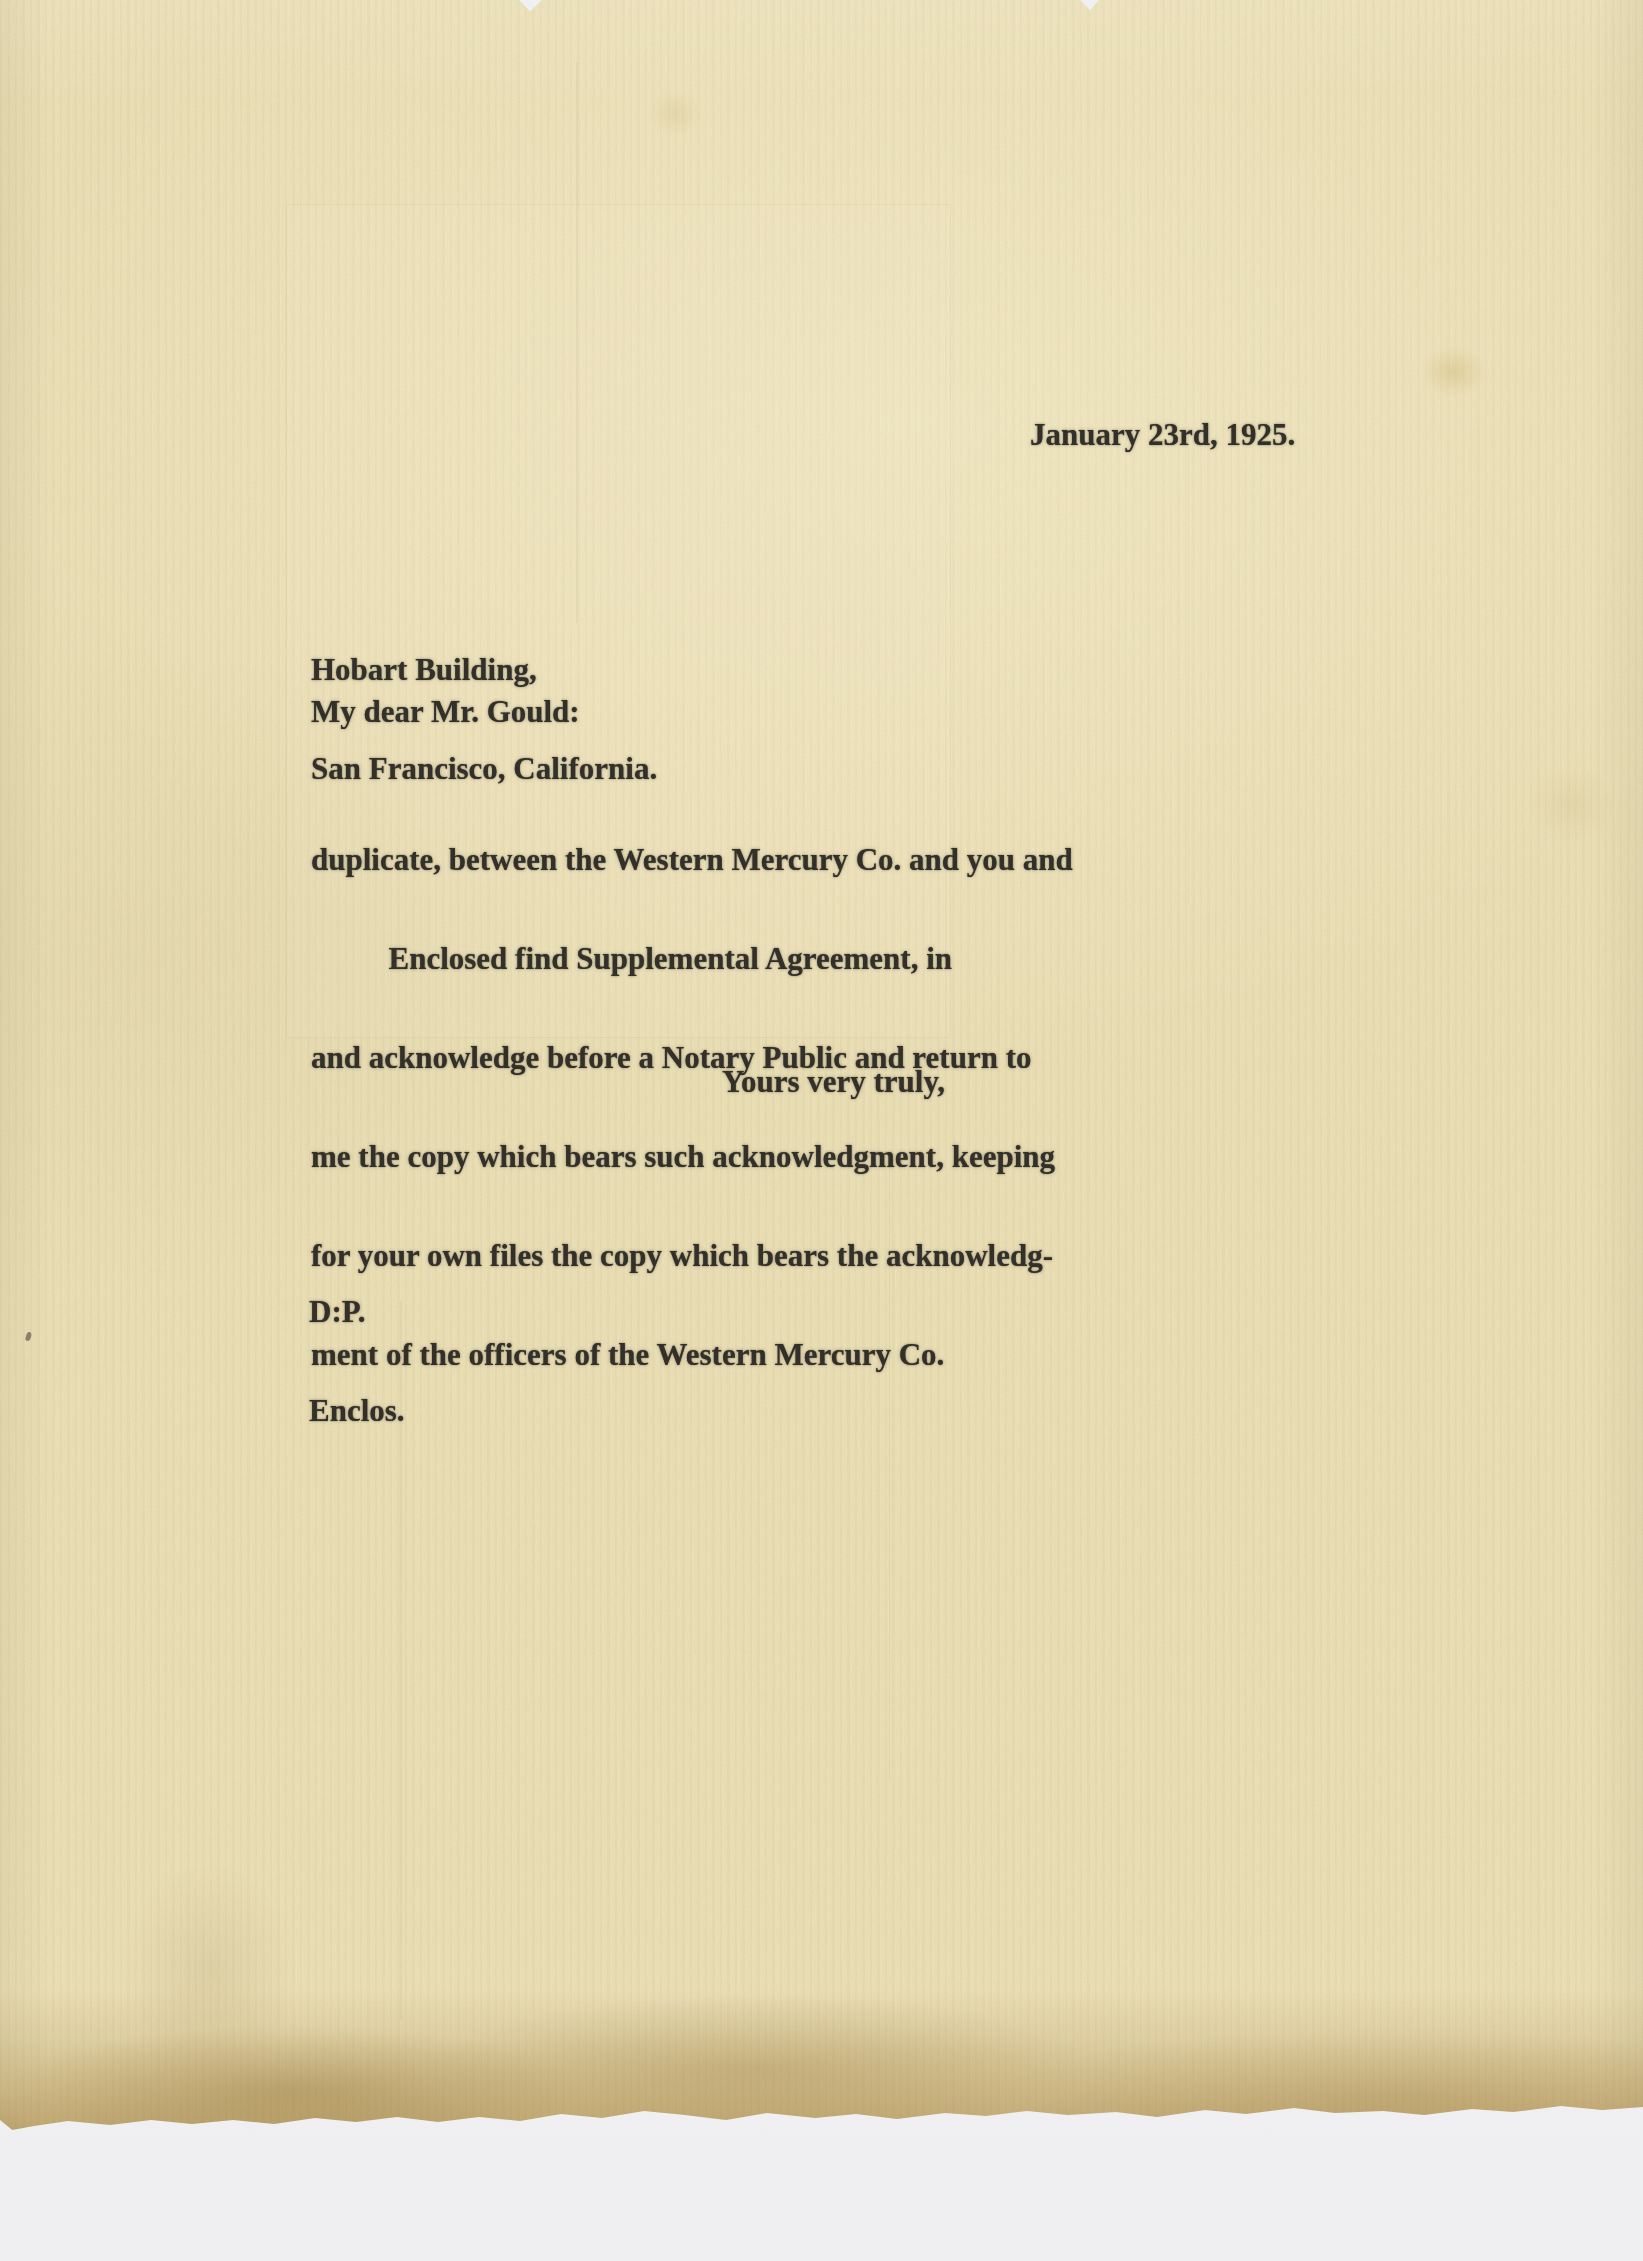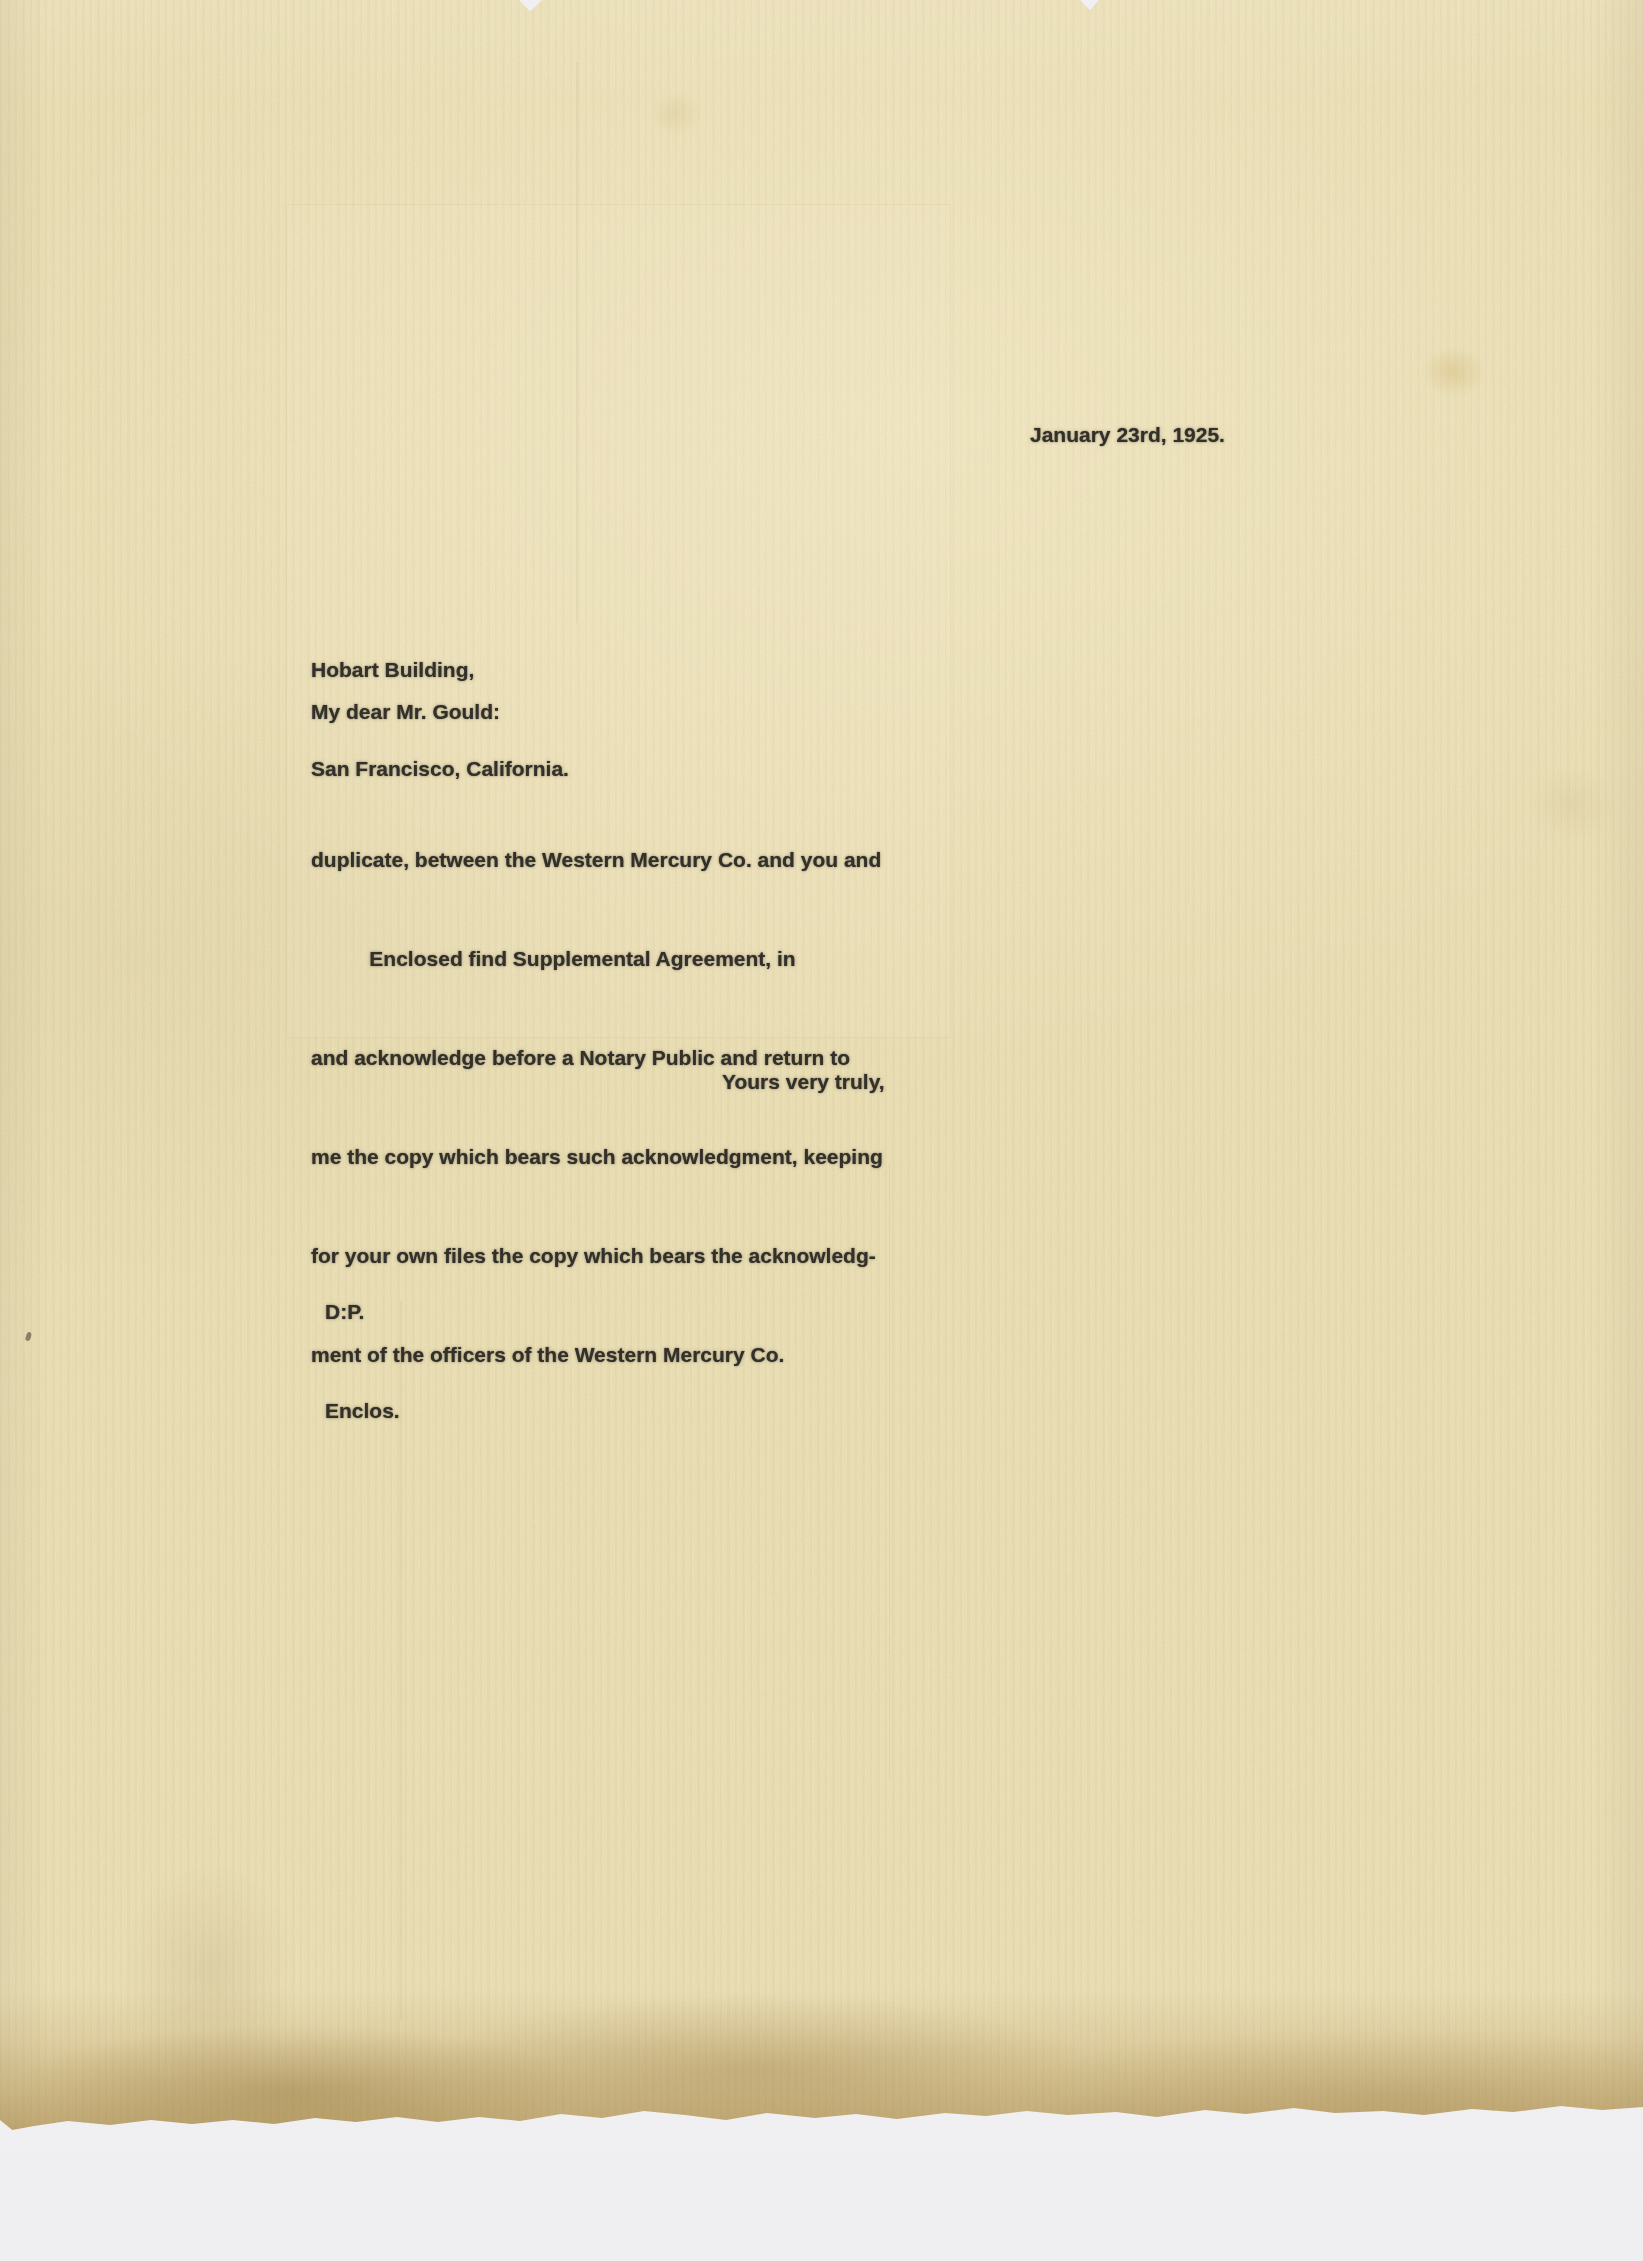--- a/index.html
+++ b/index.html
@@ -84,36 +84,36 @@
     width: 1643px; height: 142px;
     background:
       radial-gradient(ellipse 411px 96px at 18% 72%, rgba(128,94,36,0.28), rgba(128,94,36,0) 70%),
       radial-gradient(ellipse 479px 103px at 46% 55%, rgba(130,96,38,0.20), rgba(130,96,38,0) 70%),
       radial-gradient(ellipse 548px 96px at 85% 75%, rgba(130,96,38,0.16), rgba(130,96,38,0) 72%),
       linear-gradient(180deg, rgba(168,132,64,0) 0%, rgba(168,132,64,0.16) 35%, rgba(160,124,58,0.36) 72%, rgba(148,112,48,0.50) 100%);
   }
   
   .typed {
     position: absolute;
-    font-family: Liberation Sans, sans-serif;
-    font-size: 21px;
+    font-family: Liberation Serif, serif;
+    font-size: 31px;
     line-height: 33px;
     font-weight: 700;
     color: #33302a;
     white-space: pre;
     letter-spacing: 0;
     text-shadow: 0 0 1.4px rgba(51,48,42,0.75), 0 0 4.1px rgba(51,48,42,0.22);
     filter: blur(0.3px);
   }
   .typed.date       { left: 1030px; top: 418px;  }
   .typed.addr       { left: 311px;  top: 587px;  }
   .typed.salutation { left: 311px;  top: 695px; }
   .typed.body       { left: 311px;  top: 777px; }
   .typed.closing    { left: 722px; top: 1065px; }
-  .typed.refs       { left: 309px;  top: 1229px; margin-left: 16px; }
+  .typed.refs       { left: 309px;  top: 1229px; }
 </style>
 </head>
 <body>
 
 <div class="scan">
   <div class="paper">
 
     <svg class="grain-svg" width="1643" height="2130" viewBox="0 0 2400 3112">
       <filter id="paperNoise">
         <feTurbulence type="fractalNoise" baseFrequency="0.85" numOctaves="2" seed="7"></feTurbulence>

